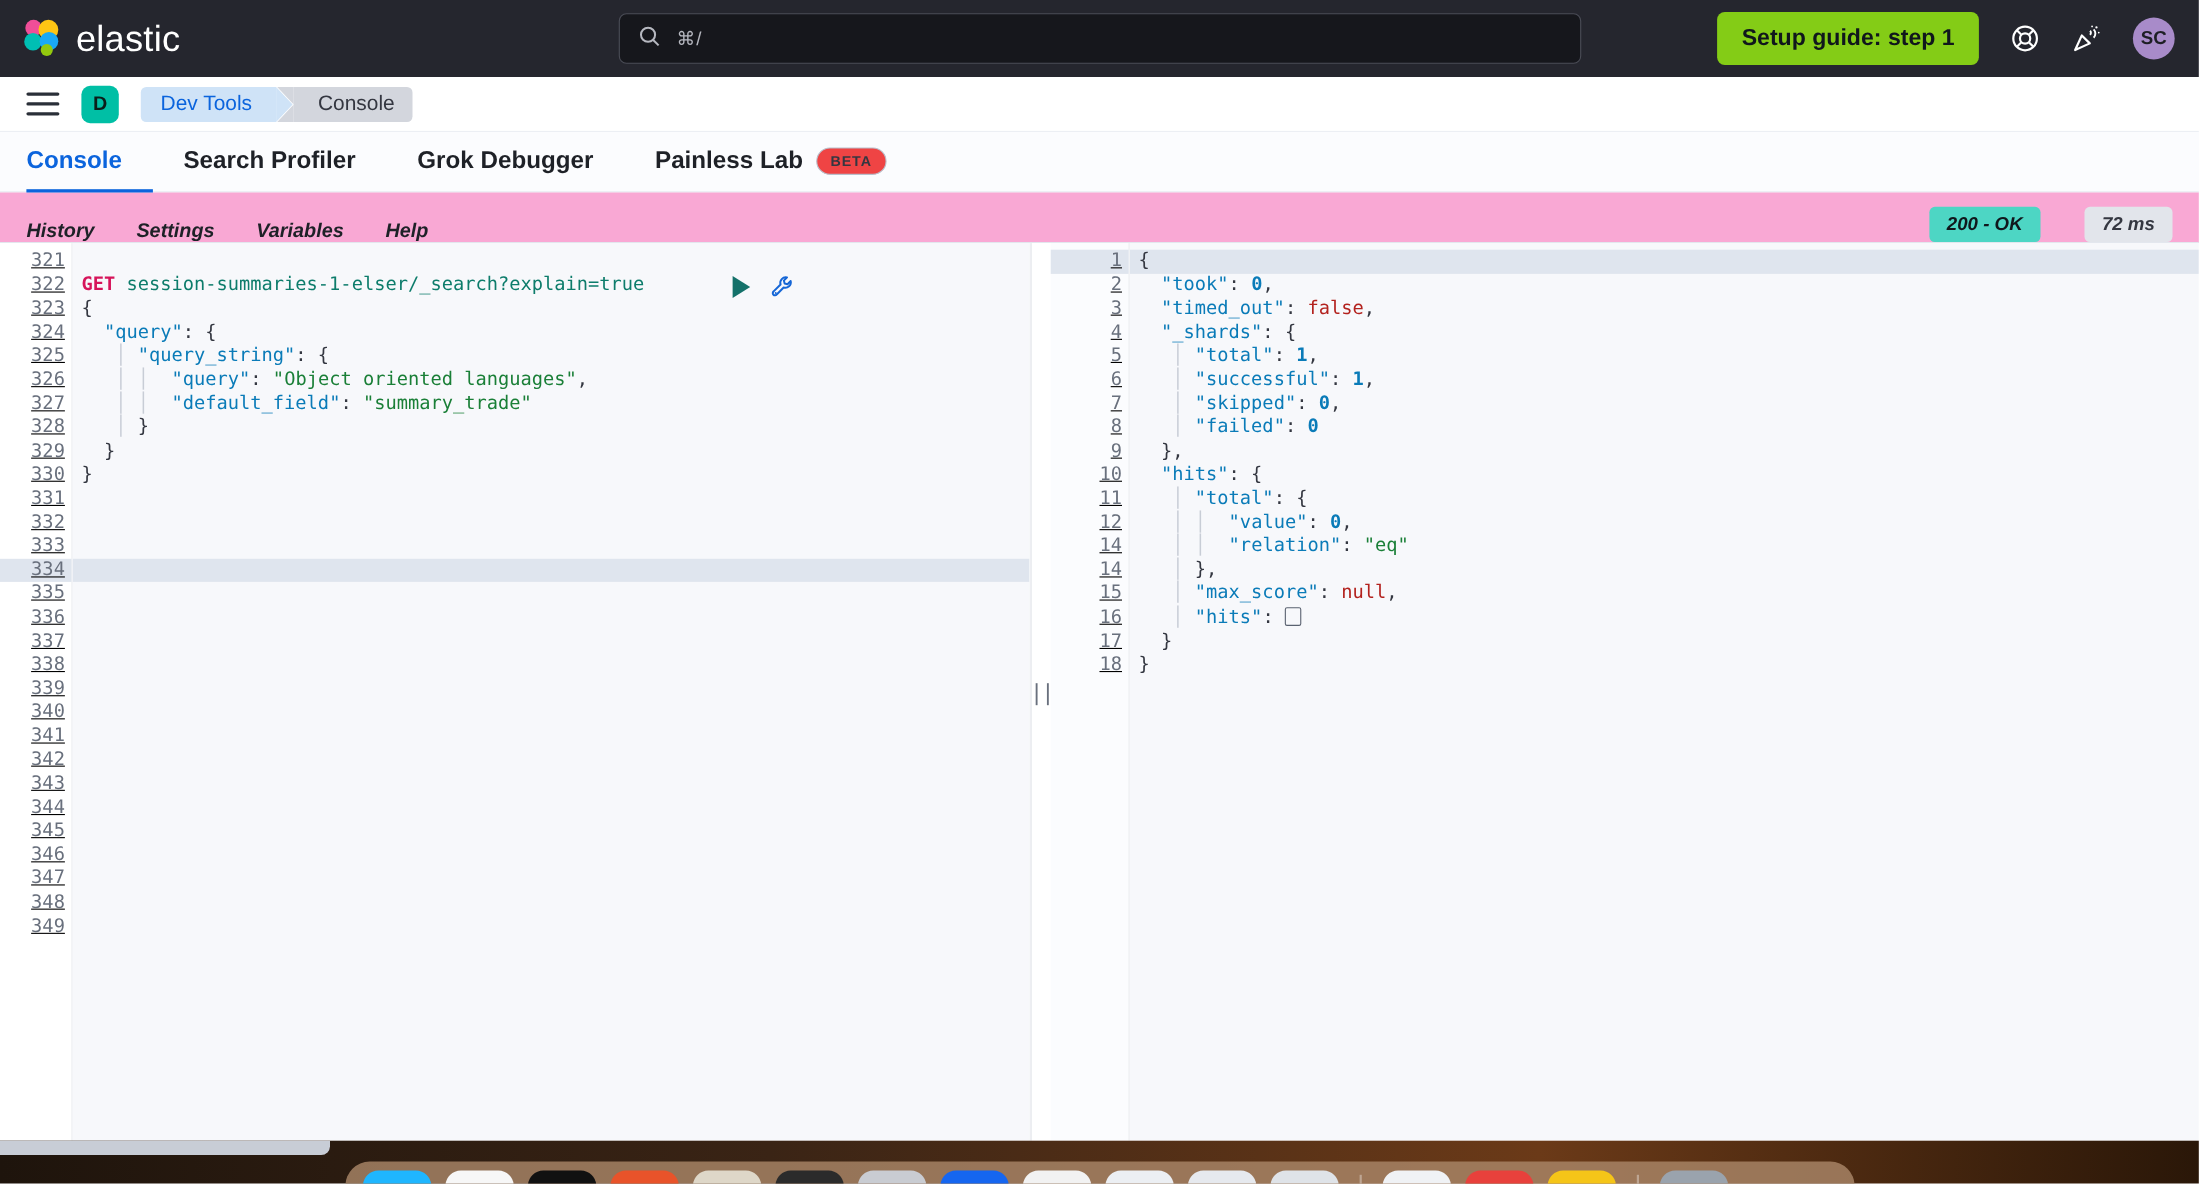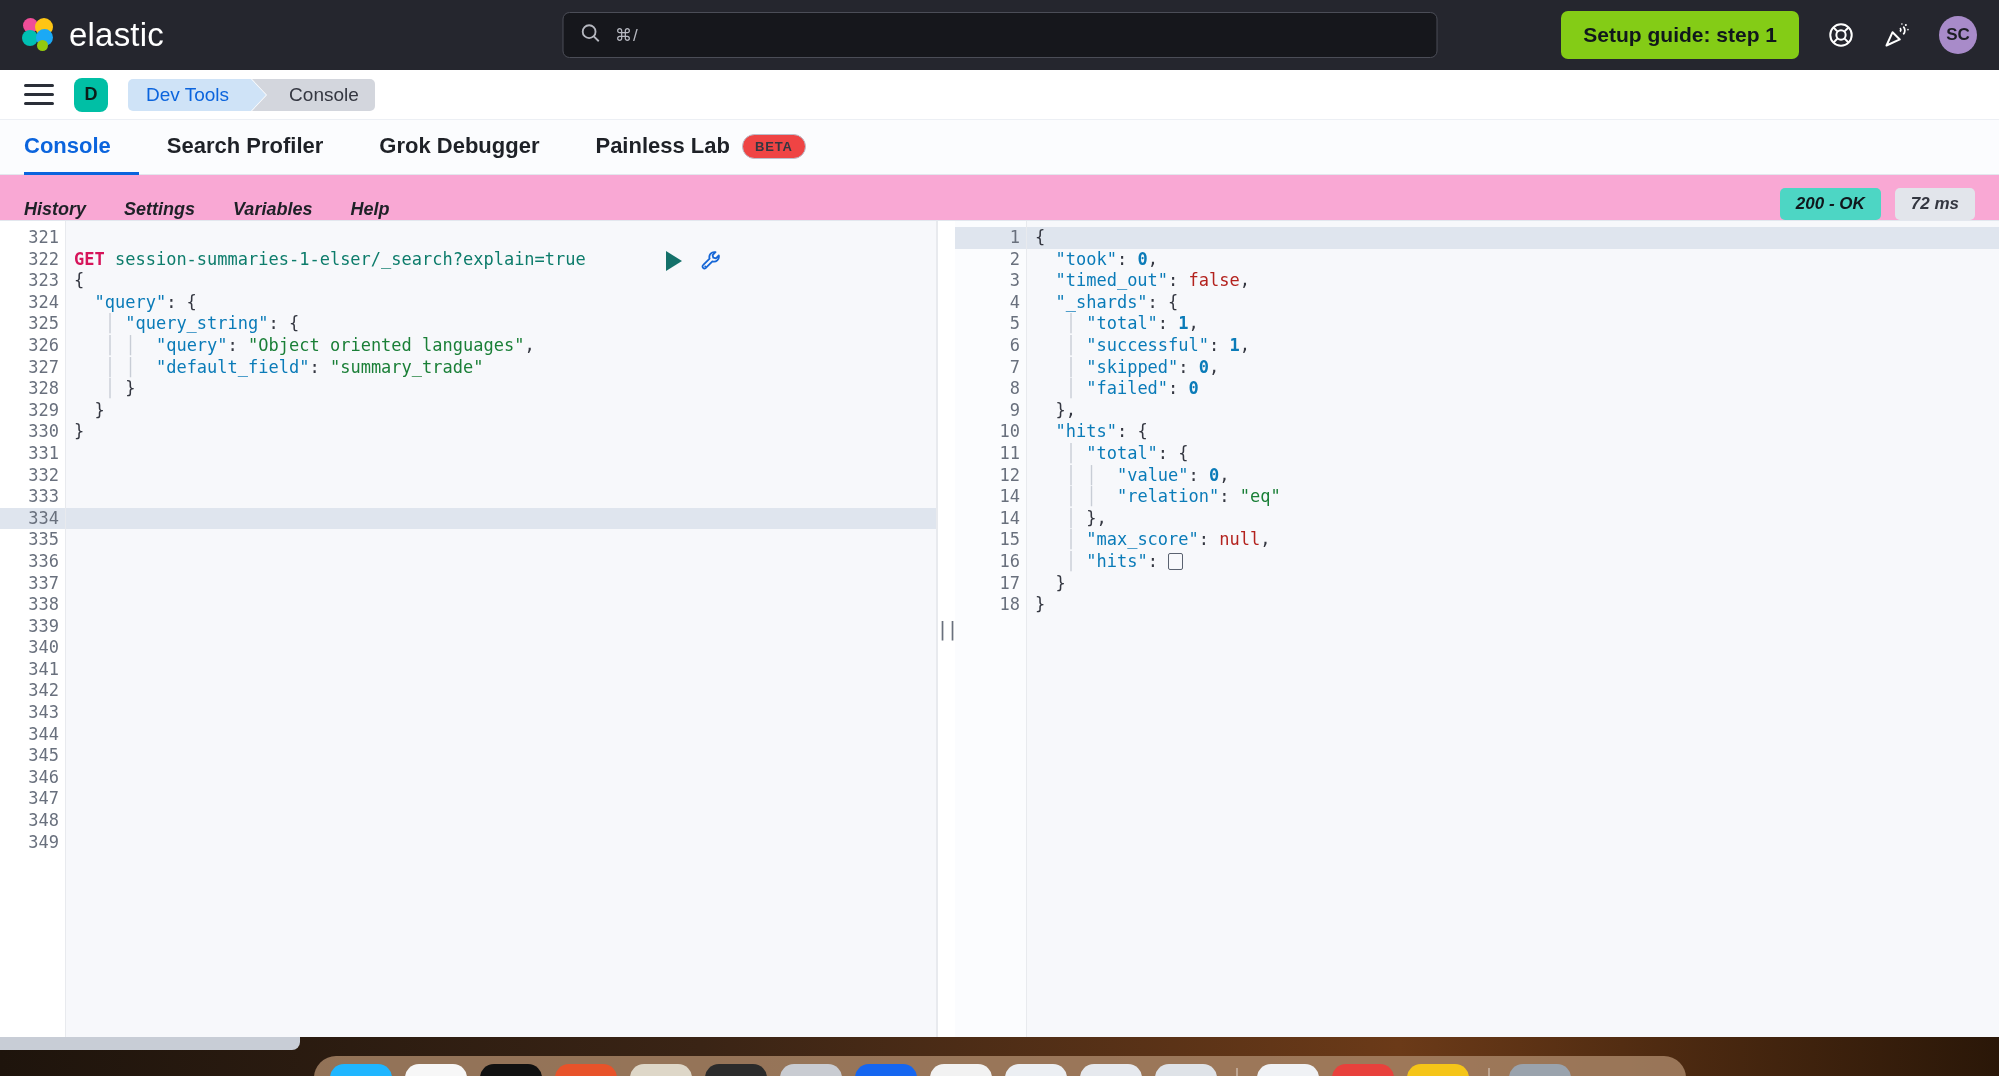--- a/index.html
+++ b/index.html
@@ -107,39 +107,39 @@
     border: 1px solid #b9bfcb; border-radius: 20px; padding: 4px 12px;
     background: #ef4444;
   }
 
   
   .console-toolbar {
     height: 46px; background: #f9a8d4; display: flex; align-items: flex-end;
     padding: 0 24px; gap: 38px; border-bottom: 1px solid #e3e7ee; font-style: italic;
   }
   .tool-link { font-size: 18px; font-weight: bold; color: #1e2127; cursor: pointer; }
-  .status-group { margin-left: auto; display: flex; align-items: center; gap: 14px; }
+  .status-group { margin-left: auto; display: flex; align-items: center; gap: 4px; }
   .badge-ok {
     background: #4dd6c4; color: #10171c; font-size: 17px; font-weight: bold;
     border-radius: 5px; padding: 6px 16px;
   }
   .badge-ms {
     background: #e2e5eb; color: #343741; font-size: 17px; font-weight: bold;
-    border-radius: 5px; padding: 6px 16px;
+    border-radius: 5px; padding: 6px 16px; margin-left: 36px;
   }
 
   
   .panes { display: flex; height: 816px; background: #ffffff; }
   .pane { display: flex; position: relative; overflow: hidden; }
   .pane-request { width: 937px; border-right: 1px solid #e8eaee; }
   .pane-response { flex: 1; }
 
   .gutter {
     width: 66px; flex: none; background: #ffffff;
-    border-right: 1px solid #e8eaee; padding-top: 6px;
+    border-right: 1px solid #e8eaee; padding-top: 6px; text-decoration: underline;
   }
   .pane-response .gutter { width: 72px; background: #fbfcfe; }
   .code-area { flex: 1; position: relative; padding-top: 6px; overflow: hidden; }
   .pane-request .code-area { background: #f7f8fb; }
   .pane-response .code-area { background: #f7f8fb; }
 
   .ln, .cl {
     height: 21.6px; line-height: 21.6px;
     font-family: "DejaVu Sans Mono", monospace; font-size: 17px;
     white-space: pre;

